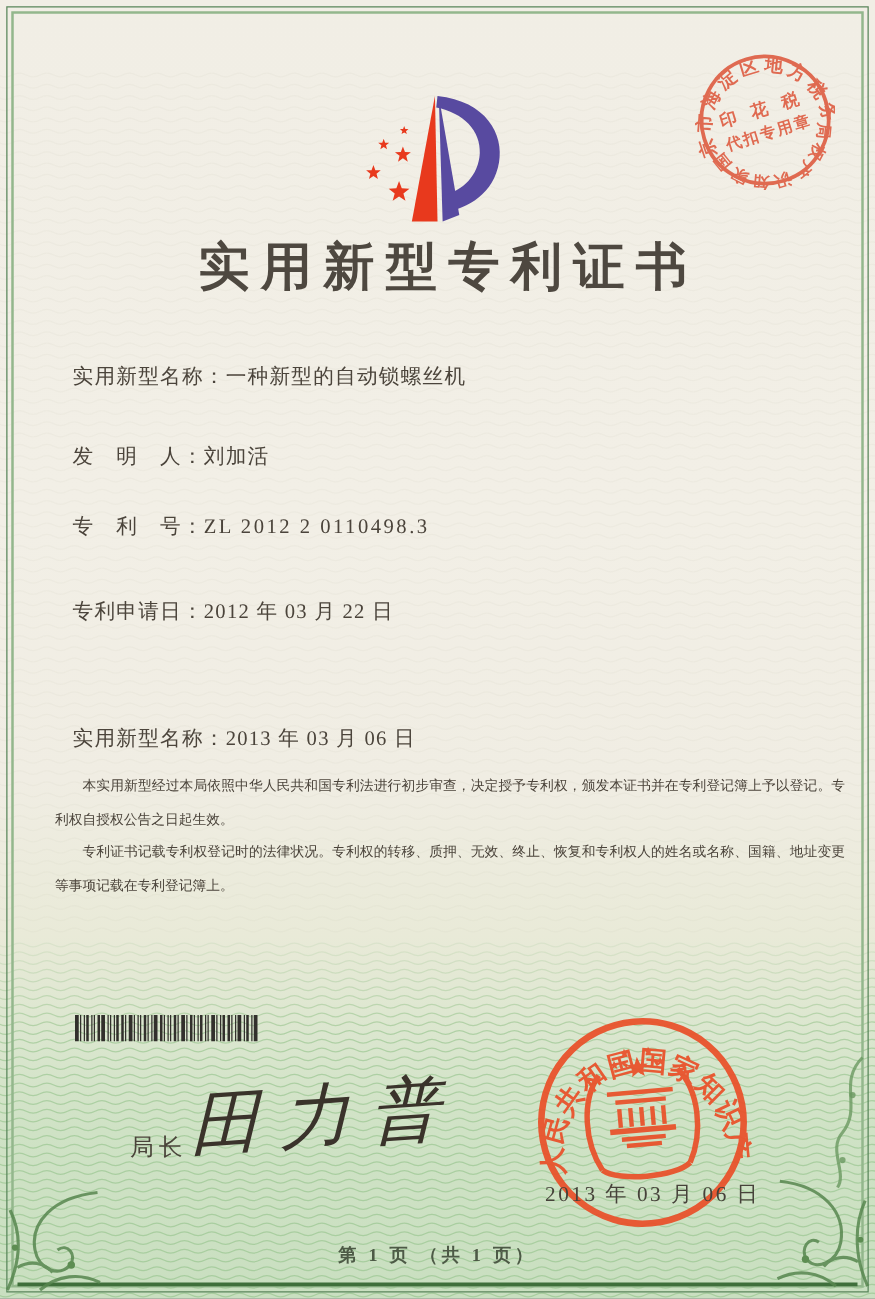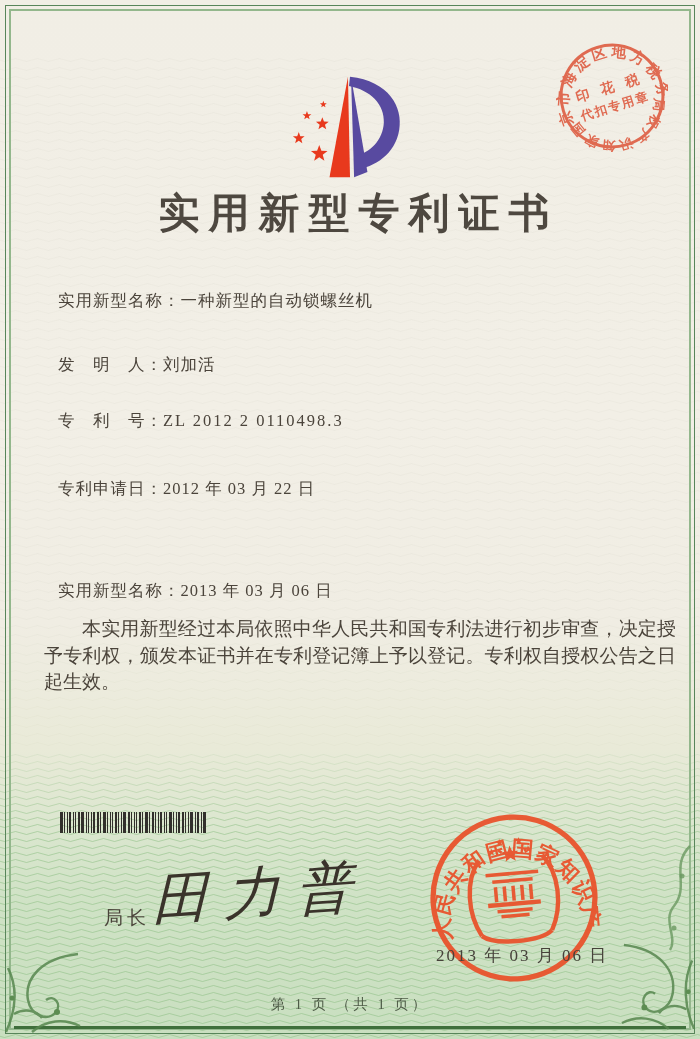--- a/index.html
+++ b/index.html
@@ -19,32 +19,32 @@
   .tax-stamp{position:absolute;left:556px;top:40px;opacity:.85;}
   .field{position:absolute;left:58px;font-size:16.5px;letter-spacing:1px;white-space:nowrap;color:#4b443b;}
   .f0{top:290px}.f1{top:354px}.f2{top:410px}.f3{top:478px}.f4{top:522px}.f5{top:580px}
   .f2 .fv{letter-spacing:2px;}
   .smudge{display:inline-block;vertical-align:middle;width:268px;height:22px;border-radius:3px;
     background:
       radial-gradient(ellipse at 15% 45%, rgba(255,255,255,.95), rgba(244,242,234,0) 70%),
       radial-gradient(ellipse at 48% 55%, rgba(252,250,244,.9), rgba(244,242,234,0) 75%),
       radial-gradient(ellipse at 82% 50%, rgba(233,230,222,.9), rgba(244,242,234,0) 80%);
     box-shadow:inset 0 0 4px rgba(180,176,166,.35);filter:blur(.6px);}
-  .paras{position:absolute;left:44px;right:24px;top:616px;font-size:19px;line-height:26.5px;
+  .paras{position:absolute;left:44px;right:24px;top:616px;font-size:11px;line-height:26.5px;
     text-align:justify;color:#4b443b;}
   .paras p{margin:0;text-indent:2em;}
   #barcode{position:absolute;left:60px;top:812px;width:206px;height:21px;font-size:0;}
   #barcode i{display:inline-block;height:100%;background:#32302c;}
   .director-row{position:absolute;left:104px;top:905px;font-size:19px;letter-spacing:4px;color:#4a443a;font-family:Liberation Mono, monospace;}
   .sig-name{position:absolute;left:152px;top:856px;font-size:56px;font-style:italic;color:#3a332b;
     letter-spacing:16px;transform:rotate(-4deg) skewX(-4deg);white-space:nowrap;}
   .big-seal{position:absolute;left:426px;top:810px;opacity:.92;}
   .seal-date{position:absolute;left:436px;top:944px;font-size:17px;letter-spacing:2px;color:#46423a;}
   .footer{position:absolute;left:0;top:995px;width:100%;text-align:center;
-    font-size:14.5px;letter-spacing:3px;color:#4d5a46;}
+    font-size:14.5px;letter-spacing:3px;color:#4d5a46;font-weight:bold;}
   .flourish{position:absolute;}
   .fl-left{left:2px;top:948px;}
   .fl-right{left:620px;top:930px;}
   .fl-tendril{left:660px;top:842px;}
 </style>
 </head>
 <body>
 
 <div class="page">
 
@@ -215,20 +215,21 @@
   </div>
   <div class="field f3">
     <span class="fl">专利申请日：</span><span class="fv">2012 年 03 月 22 日</span>
   </div>
   <div class="field f5">
     <span class="fl">实用新型名称：</span><span class="fv">2013 年 03 月 06 日</span>
   </div>
 
   <div class="paras">
     <p>本实用新型经过本局依照中华人民共和国专利法进行初步审查，决定授予专利权，颁发本证书并在专利登记簿上予以登记。专利权自授权公告之日起生效。</p>
+    <p>专利证书记载专利权登记时的法律状况。专利权的转移、质押、无效、终止、恢复和专利权人的姓名或名称、国籍、地址变更等事项记载在专利登记簿上。</p>
   </div>
 
   <div id="barcode"><i style="width: 3px; margin-right: 1px;"></i><i style="width: 1px; margin-right: 2px;"></i><i style="width: 1px; margin-right: 1px;"></i><i style="width: 2px; margin-right: 2px;"></i><i style="width: 1px; margin-right: 1px;"></i><i style="width: 1px; margin-right: 2px;"></i><i style="width: 2px; margin-right: 1px;"></i><i style="width: 3px; margin-right: 2px;"></i><i style="width: 1px; margin-right: 1px;"></i><i style="width: 1px; margin-right: 2px;"></i><i style="width: 1px; margin-right: 1px;"></i><i style="width: 2px; margin-right: 2px;"></i><i style="width: 2px; margin-right: 1px;"></i><i style="width: 1px; margin-right: 2px;"></i><i style="width: 3px; margin-right: 1px;"></i><i style="width: 1px; margin-right: 2px;"></i><i style="width: 1px; margin-right: 1px;"></i><i style="width: 1px; margin-right: 2px;"></i><i style="width: 2px; margin-right: 1px;"></i><i style="width: 1px; margin-right: 2px;"></i><i style="width: 1px; margin-right: 1px;"></i><i style="width: 3px; margin-right: 2px;"></i><i style="width: 2px; margin-right: 1px;"></i><i style="width: 1px; margin-right: 2px;"></i><i style="width: 1px; margin-right: 1px;"></i><i style="width: 1px; margin-right: 2px;"></i><i style="width: 2px; margin-right: 1px;"></i><i style="width: 1px; margin-right: 2px;"></i><i style="width: 3px; margin-right: 1px;"></i><i style="width: 1px; margin-right: 2px;"></i><i style="width: 2px; margin-right: 1px;"></i><i style="width: 1px; margin-right: 2px;"></i><i style="width: 1px; margin-right: 1px;"></i><i style="width: 2px; margin-right: 2px;"></i><i style="width: 1px; margin-right: 1px;"></i><i style="width: 1px; margin-right: 2px;"></i><i style="width: 3px; margin-right: 1px;"></i><i style="width: 1px; margin-right: 2px;"></i><i style="width: 1px; margin-right: 1px;"></i><i style="width: 2px; margin-right: 2px;"></i><i style="width: 2px; margin-right: 1px;"></i><i style="width: 1px; margin-right: 2px;"></i><i style="width: 1px; margin-right: 1px;"></i><i style="width: 3px; margin-right: 2px;"></i><i style="width: 1px; margin-right: 1px;"></i><i style="width: 2px; margin-right: 2px;"></i><i style="width: 1px; margin-right: 1px;"></i><i style="width: 3px; margin-right: 2px;"></i></div>
 
   <div class="director-row">局长</div>
   <div class="sig-name">田力普</div>
 
   <svg class="big-seal" width="176" height="176" viewBox="0 0 200 200">
     <defs>
       <path id="sealArc" d="M 26,146 A 76,76 0 1 1 174,146" fill="none"></path>

